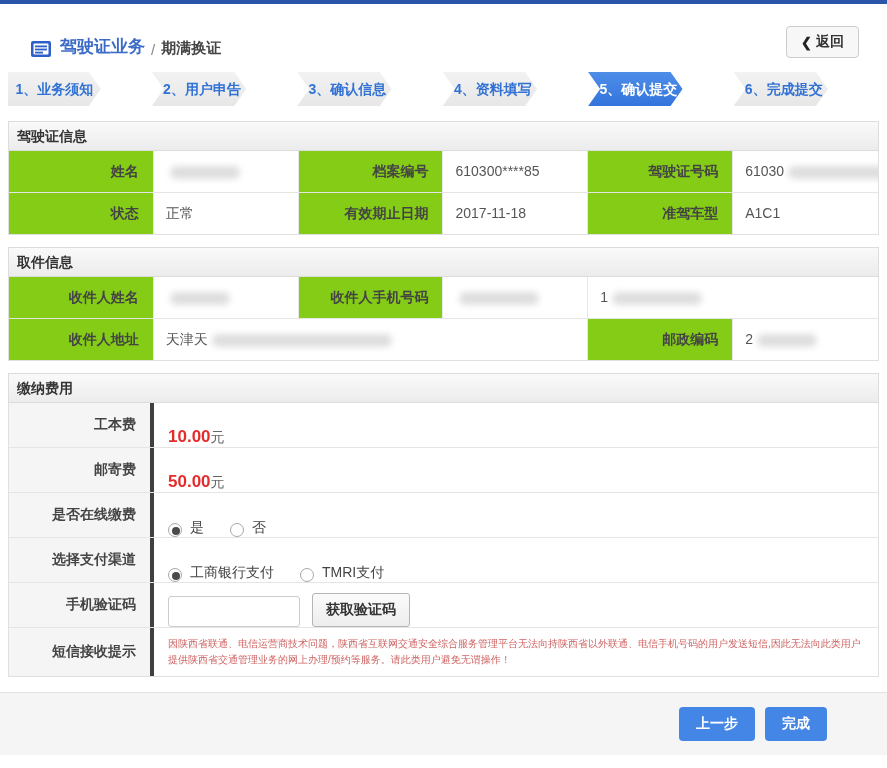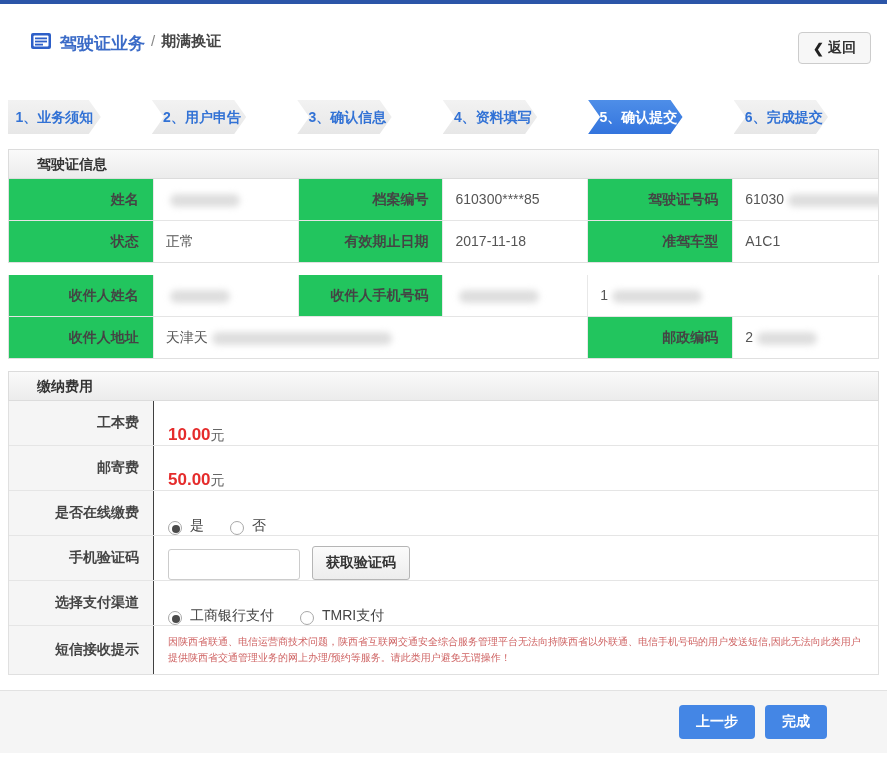--- a/index.html
+++ b/index.html
@@ -2,21 +2,21 @@
 <html><head>
 <meta charset="utf-8">
 <style>
   * { margin:0; padding:0; box-sizing:border-box; }
   html,body { width:887px; height:768px; overflow:hidden; background:#fff;
     font-family:"Liberation Sans","DejaVu Sans",sans-serif; font-size:14px; color:#444; }
 
   .topbar { height:4px; background:#2b55a8; }
 
   
-  .header { height:54px; display:flex; align-items:flex-start; padding:0 16px 0 30px; background:#fff;margin-top:28px; }
+  .header { height:54px; display:flex; align-items:flex-end; padding:0 28px 0 30px; background:#fff; }
   .header .doc-icon { width:22px; height:18px; margin-right:8px; flex:0 0 auto; }
   .title-primary { color:#3b6bc7; font-size:17px; font-weight:bold; }
   .title-sep { color:#888; font-size:15px; margin:0 6px; }
   .title-secondary { color:#444; font-size:15px; font-weight:bold; }
   .spacer { flex:1; }
   .back-btn { background:#f7f7f7; border:1px solid #ccc; border-radius:4px; padding:6px 14px;
     font-size:14px; color:#333; font-weight:bold; cursor:pointer; display:flex; align-items:center; gap:4px;}
   .back-btn .chev { font-size:13px; color:#222; font-weight:bold; }
 
   
@@ -27,40 +27,40 @@
     margin-left:3px; padding-left:6px; }
   .step.first { clip-path:polygon(0 0, calc(100% - 12px) 0, 100% 50%, calc(100% - 12px) 100%, 0 100%); margin-left:0; padding-left:0; }
   .step.active { background:linear-gradient(180deg,#4e8ee8,#3374dd); color:#fff; }
   .step-filler { flex:1; background:linear-gradient(180deg,#f2f2f2,#e7e7e7);
     clip-path:polygon(0 0, 100% 0, 100% 100%, 0 100%, 12px 50%); margin-left:3px; }
 
   
   .section { margin:15px 8px 0 8px; }
   .section + .section { margin-top:12px; }
   .section-header { height:30px; line-height:28px; background:linear-gradient(180deg,#fafafa,#ececec);
-    border:1px solid #dcdcdc; padding-left:28px; font-weight:bold; color:#333; font-size:14px; }
+    border:1px solid #dcdcdc; padding-left:8px; font-weight:bold; color:#333; font-size:14px; }
   .tbl { border:1px solid #e0e0e0; border-top:none; }
   .row { display:grid; grid-template-columns:repeat(6,1fr); border-bottom:1px solid #e5e5e5; }
   .row:last-child { border-bottom:none; }
   .row2col { display:grid; grid-template-columns:145px 1fr; border-bottom:1px solid #e5e5e5; }
   .row2col:last-child { border-bottom:none; }
-  .cell-label { background:#22c55e; text-align:right; padding:0 14px 0 4px; line-height:41px;
+  .cell-label { background:#84cc16; text-align:right; padding:0 14px 0 4px; line-height:41px;
     font-weight:bold; color:#444; border-right:1px solid #e8e8e8; white-space:nowrap; overflow:hidden; }
   .cell-value { background:#fff; padding:0 8px 0 12px; line-height:41px; color:#555;
     border-right:1px solid #e8e8e8; white-space:nowrap; overflow:hidden; }
   .cell-value:last-child { border-right:none; }
   .span3 { grid-column:span 3; }
 
   .mask { display:inline-block; height:13px; background:#dedede; border-radius:7px;
     filter:blur(3px); vertical-align:middle; margin-left:4px; }
   .w60{width:60px} .w70{width:70px} .w80{width:80px} .w90{width:90px} .w110{width:110px} .w180{width:180px}
 
   
   .pay-label { background:#f5f5f5; text-align:right; padding:0 14px 0 4px; font-weight:bold; color:#444;
-    border-right:1px solid #404040; display:flex; align-items:center; justify-content:flex-end; }
+    border-right:4px solid #404040; display:flex; align-items:center; justify-content:flex-end; }
   .pay-value { background:#fff; padding:0 12px 0 14px; display:flex; align-items:flex-end; }
   .h44 { min-height:44px; }
   .fee-num { color:#e52c2c; font-weight:bold; font-size:17px; }
   .fee-unit { color:#666; font-size:14px; }
 
   .radio { width:14px; height:14px; border:1px solid #a8a8a8; border-radius:50%; background:#fff;
     display:inline-block; position:relative; vertical-align:-2px; cursor:pointer; }
   .radio.checked::after { content:''; position:absolute; left:3px; top:3px; width:8px; height:8px;
     border-radius:50%; background:#4a4a4a; }
   .radio-label { margin:0 26px 0 8px; color:#444; }
@@ -128,20 +128,21 @@
       <div class="cell-value"><span>正常</span></div>
       <div class="cell-label">有效期止日期</div>
       <div class="cell-value"><span>2017-11-18</span></div>
       <div class="cell-label">准驾车型</div>
       <div class="cell-value"><span>A1C1</span></div>
     </div>
   </div>
 </div>
 
 <div class="section">
+  <div class="section-header">取件信息</div>
   <div class="tbl">
     <div class="row">
       <div class="cell-label">收件人姓名</div>
       <div class="cell-value"><span></span><span class="mask w60"></span></div>
       <div class="cell-label">收件人手机号码</div>
       <div class="cell-value"><span></span><span class="mask w80"></span></div>
       <div class="cell-value"><span>1</span><span class="mask w90"></span></div>
     </div>
     <div class="row">
       <div class="cell-label">收件人地址</div>
@@ -172,36 +173,36 @@
     <div class="row2col">
       <div class="pay-label h44">是否在线缴费</div>
       <div class="pay-value h44">
         <span class="radio checked"></span>
         <span class="radio-label">是</span>
         <span class="radio"></span>
         <span class="radio-label">否</span>
       </div>
     </div>
     <div class="row2col">
-      <div class="pay-label h44">手机验证码</div>
-      <div class="pay-value h44">
-        <input class="code-input" type="text" value="" style="">
-        <button class="code-btn">获取验证码</button>
-      </div>
-    </div>
-    <div class="row2col">
       <div class="pay-label h44">选择支付渠道</div>
       <div class="pay-value h44">
         <span class="radio checked"></span>
         <span class="radio-label">工商银行支付</span>
         <span class="radio"></span>
         <span class="radio-label">TMRI支付</span>
       </div>
     </div>
     <div class="row2col">
+      <div class="pay-label h44">手机验证码</div>
+      <div class="pay-value h44">
+        <input class="code-input" type="text" value="" style="">
+        <button class="code-btn">获取验证码</button>
+      </div>
+    </div>
+    <div class="row2col">
       <div class="pay-label">短信接收提示</div>
       <div class="notice-value">
         <div class="notice-text">因陕西省联通、电信运营商技术问题，陕西省互联网交通安全综合服务管理平台无法向持陕西省以外联通、电信手机号码的用户发送短信,因此无法向此类用户提供陕西省交通管理业务的网上办理/预约等服务。请此类用户避免无谓操作！</div>
       </div>
     </div>
   </div>
 </div>
 
 <div class="footer">
   <button class="btn-blue">上一步</button>

